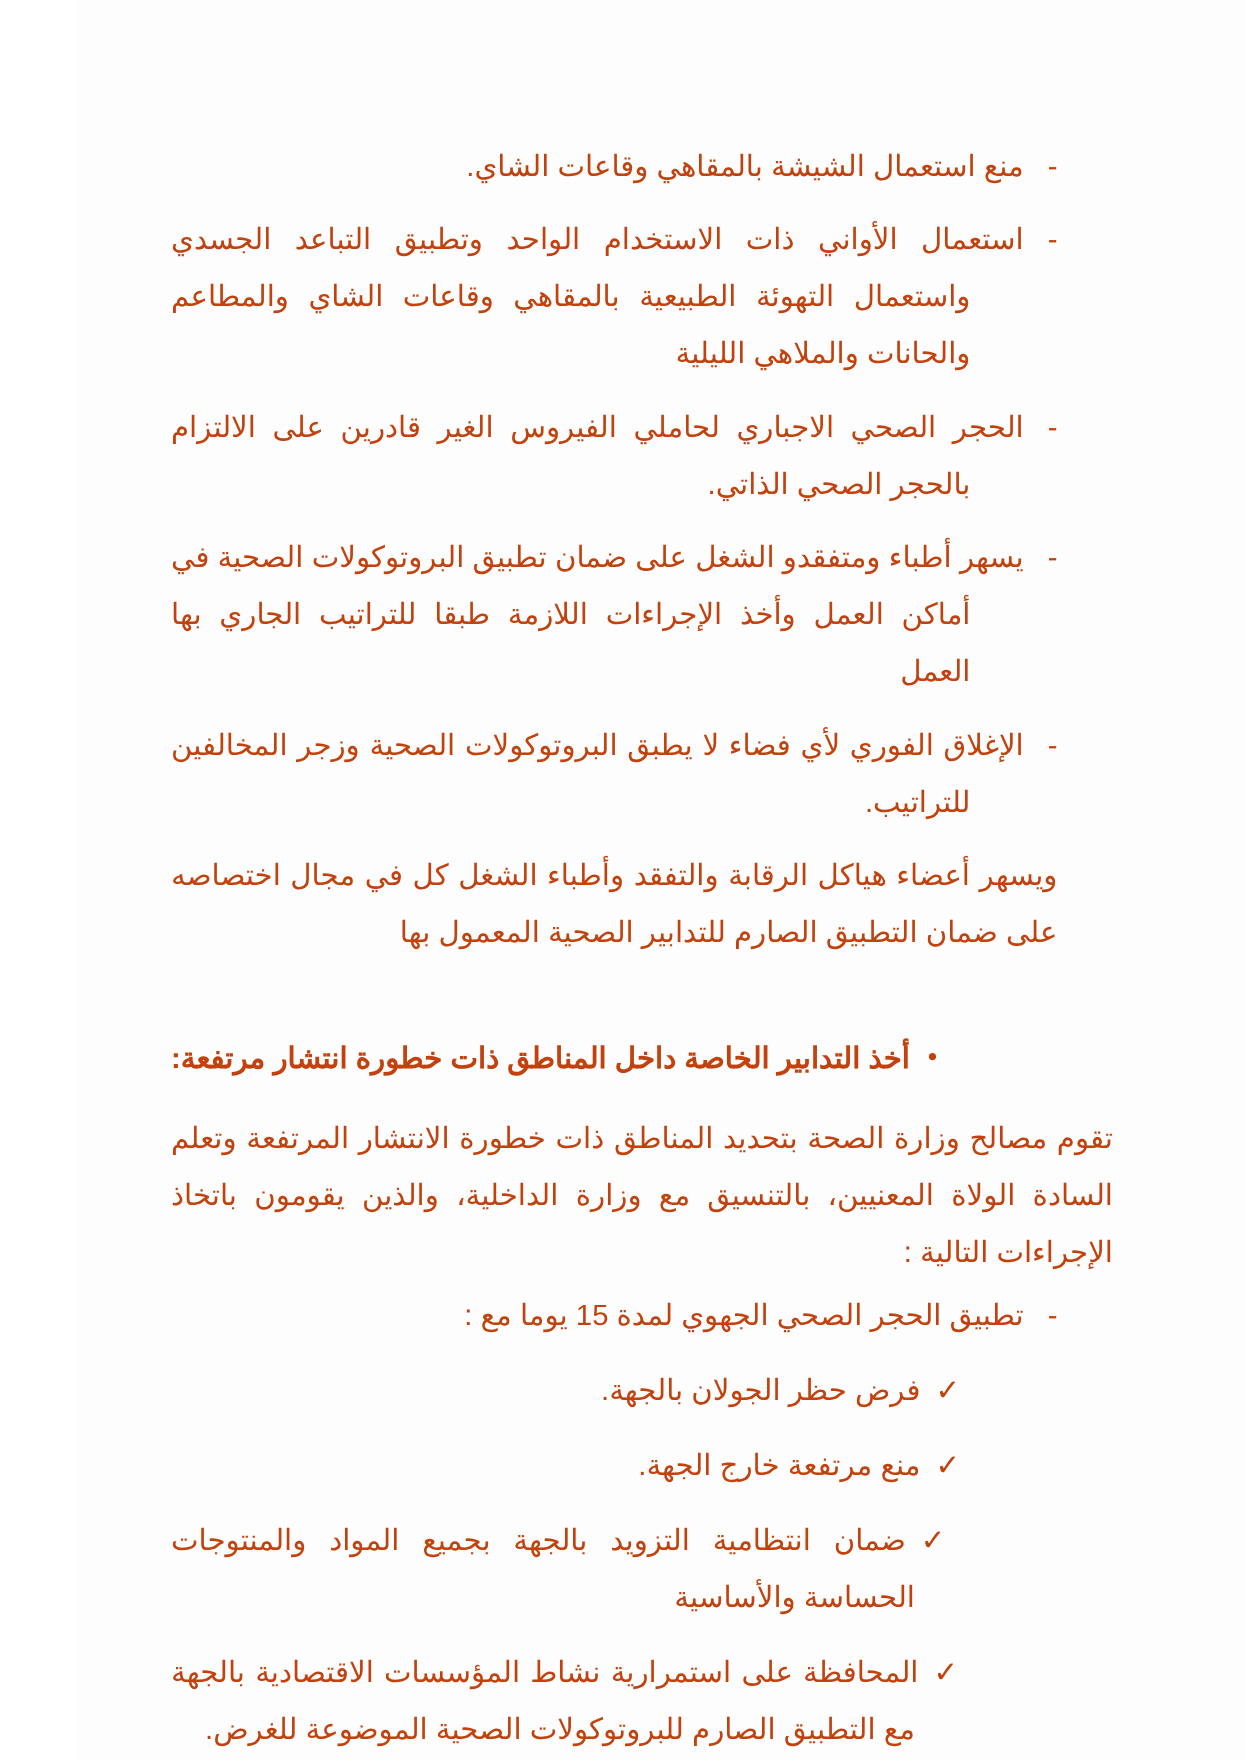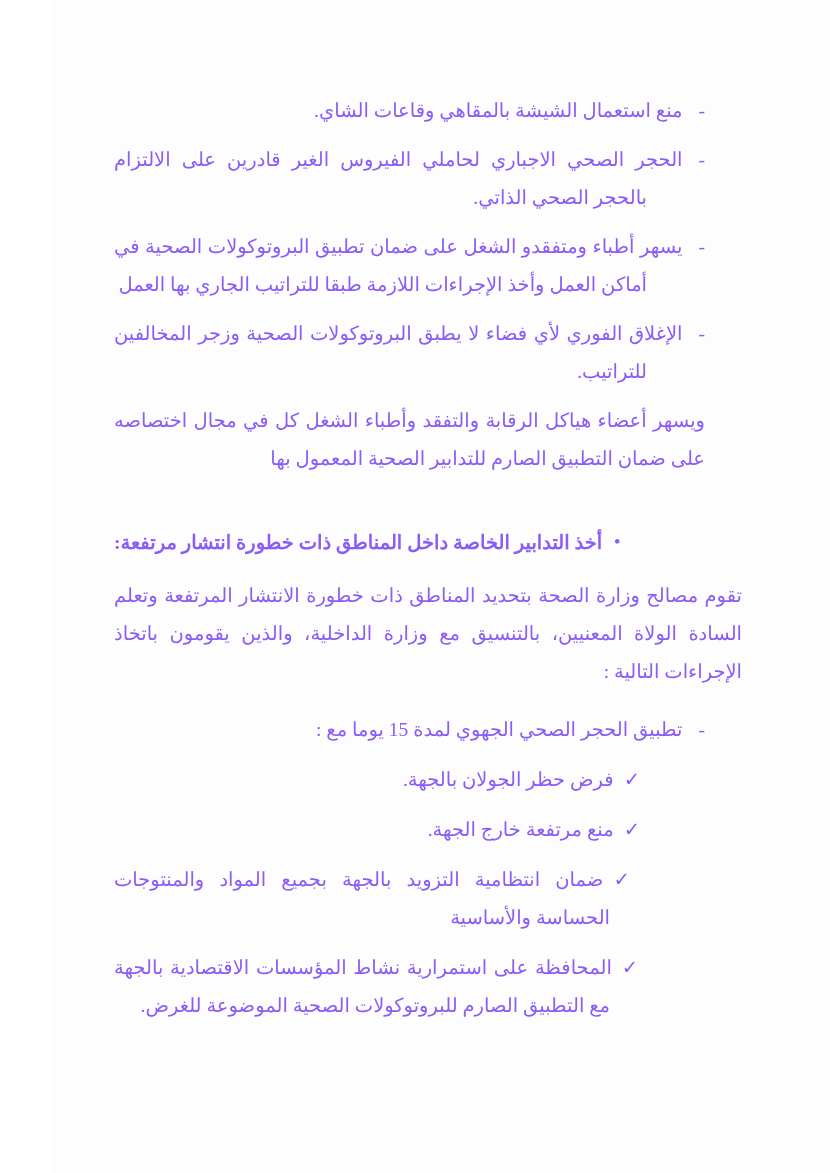--- a/index.html
+++ b/index.html
@@ -2,23 +2,23 @@
 <html lang="ar" dir="rtl"><head>
 <meta charset="utf-8">
 <style>
   html,body { margin:0; padding:0; background:#ffffff; }
   .page {
     position:relative;
     width:780px;
     height:1173px;
     box-sizing:border-box;
     background:#fdfdfd;
-    color:#8b5cf6;
+    color:#c2410c;
     direction:rtl;
-    font-family:Liberation Serif, serif;
+    font-family:Liberation Sans, sans-serif;
     font-size:19.5px;
     line-height:38px;
     padding:92px 88px 0 64px;
     overflow:hidden;
   }
   .li, .para { margin:0 0 11px 0; text-align:justify; }
   .indent1 { margin-right:37px; }
   .dash-item { padding-right:58px; text-indent:-58px; }
   .marker-dash { display:inline; margin-left:16px; }
   .para-plain { text-align:justify; }
@@ -28,30 +28,31 @@
     text-align:left;
   }
   .marker-bullet { display:inline; margin-left:12px; font-size:17px; position:relative; top:-2px; }
   .check-item {
     margin:12px 102px 9px 0;
     padding-right:30px;
     text-indent:-30px;
     text-align:justify;
   }
   .marker-check { display:inline; margin-left:10px; font-weight:normal; }
-  .para2 { margin-bottom:20px; }
+  .para2 { margin-bottom:4px; }
   .subdash { }
 </style>
 </head>
 <body>
 
 <div class="page">
 
   <div class="li dash-item indent1"><span class="marker-dash">-</span><span>منع استعمال الشيشة بالمقاهي وقاعات الشاي.</span></div>
 
+  <div class="li dash-item indent1"><span class="marker-dash">-</span><span>استعمال الأواني ذات الاستخدام الواحد وتطبيق التباعد الجسدي واستعمال التهوئة الطبيعية بالمقاهي وقاعات الشاي والمطاعم والحانات والملاهي الليلية</span></div>
 
   <div class="li dash-item indent1"><span class="marker-dash">-</span><span>الحجر الصحي الاجباري لحاملي الفيروس الغير قادرين على الالتزام بالحجر الصحي الذاتي.</span></div>
 
   <div class="li dash-item indent1"><span class="marker-dash">-</span><span>يسهر أطباء ومتفقدو الشغل على ضمان تطبيق البروتوكولات الصحية في أماكن العمل وأخذ الإجراءات اللازمة طبقا للتراتيب الجاري بها العمل</span></div>
 
   <div class="li dash-item indent1"><span class="marker-dash">-</span><span>الإغلاق الفوري لأي فضاء لا يطبق البروتوكولات الصحية وزجر المخالفين للتراتيب.</span></div>
 
   <p class="para indent1 para-plain">ويسهر أعضاء هياكل الرقابة والتفقد وأطباء الشغل كل في مجال اختصاصه على ضمان التطبيق الصارم للتدابير الصحية المعمول بها</p>
 
   <div class="heading"><span class="marker-bullet">•</span><span>أخذ التدابير الخاصة داخل المناطق ذات خطورة انتشار مرتفعة:</span></div>

